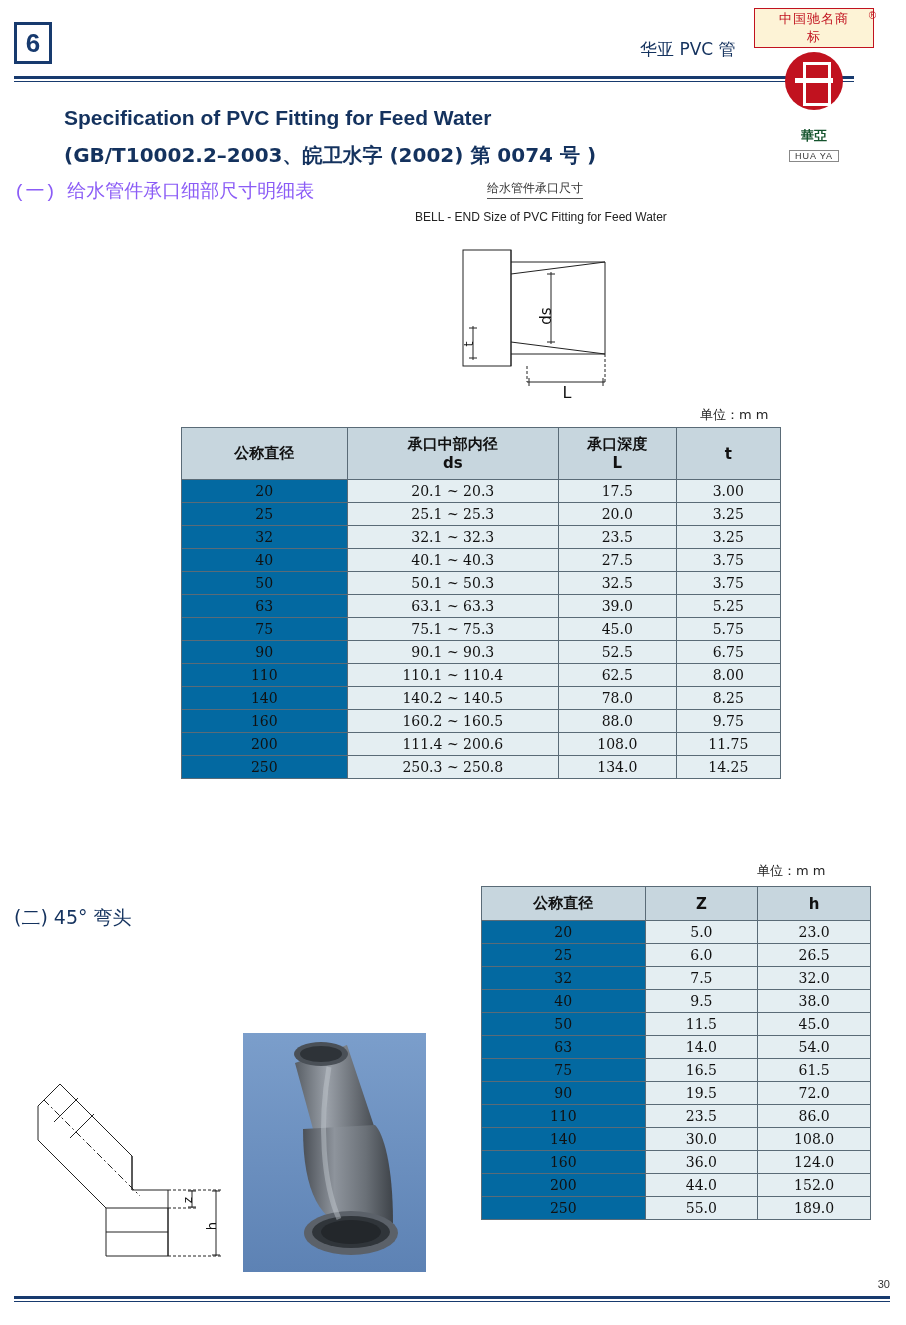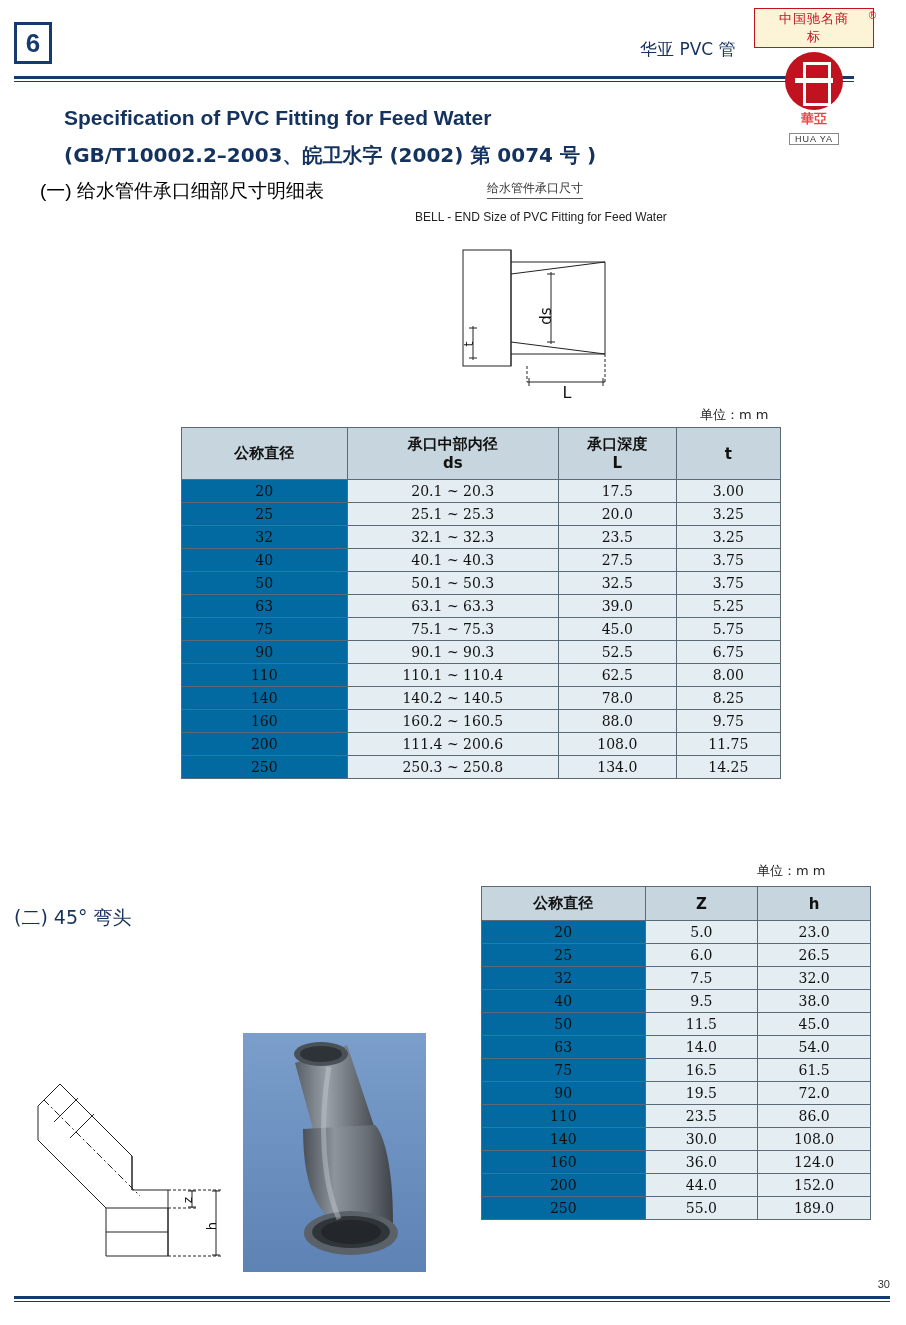--- a/index.html
+++ b/index.html
@@ -92,23 +92,23 @@
     border: 3px solid #fff;
   }
   .logo-circle::after {
     content: "";
     position: absolute;
     left: 10px; top: 26px;
     width: 38px; height: 5px;
     background: #fff;
   }
   .logo-cn {
-    font-size: 13px; color: #ef4444; font-weight: bold;
-    font-family: "DejaVu Sans", sans-serif;
-    margin-top: 0;
+    font-size: 13px; color: #14532d; font-weight: bold;
+    font-family: "DejaVu Sans", sans-serif;
+    margin-top: 17px;
   }
   .logo-en {
     font-size: 9px; color: #333;
     border: 1px solid #888;
     display: inline-block;
     padding: 0 5px;
     letter-spacing: 1px;
   }
 
   
@@ -119,23 +119,22 @@
   }
   .spec-std {
     position: absolute;
     left: 64px; top: 142px;
     font-size: 20px; font-weight: bold; color: #14325e;
     font-family: "DejaVu Sans", sans-serif;
   }
   .sec1-title {
     position: absolute;
     left: 14px; top: 178px;
-    font-size: 19px; color: #000000;
-    font-family: Liberation Sans, sans-serif;
-    margin-left: 26px;
+    font-size: 19px; color: #8b5cf6;
+    font-family: Liberation Mono, monospace;
   }
 
   
   .fig1-cap-cn {
     position: absolute;
     left: 487px; top: 180px;
     font-size: 12px; color: #333;
     font-family: "DejaVu Sans", sans-serif;
   }
   .fig1-cap-cn::after {

